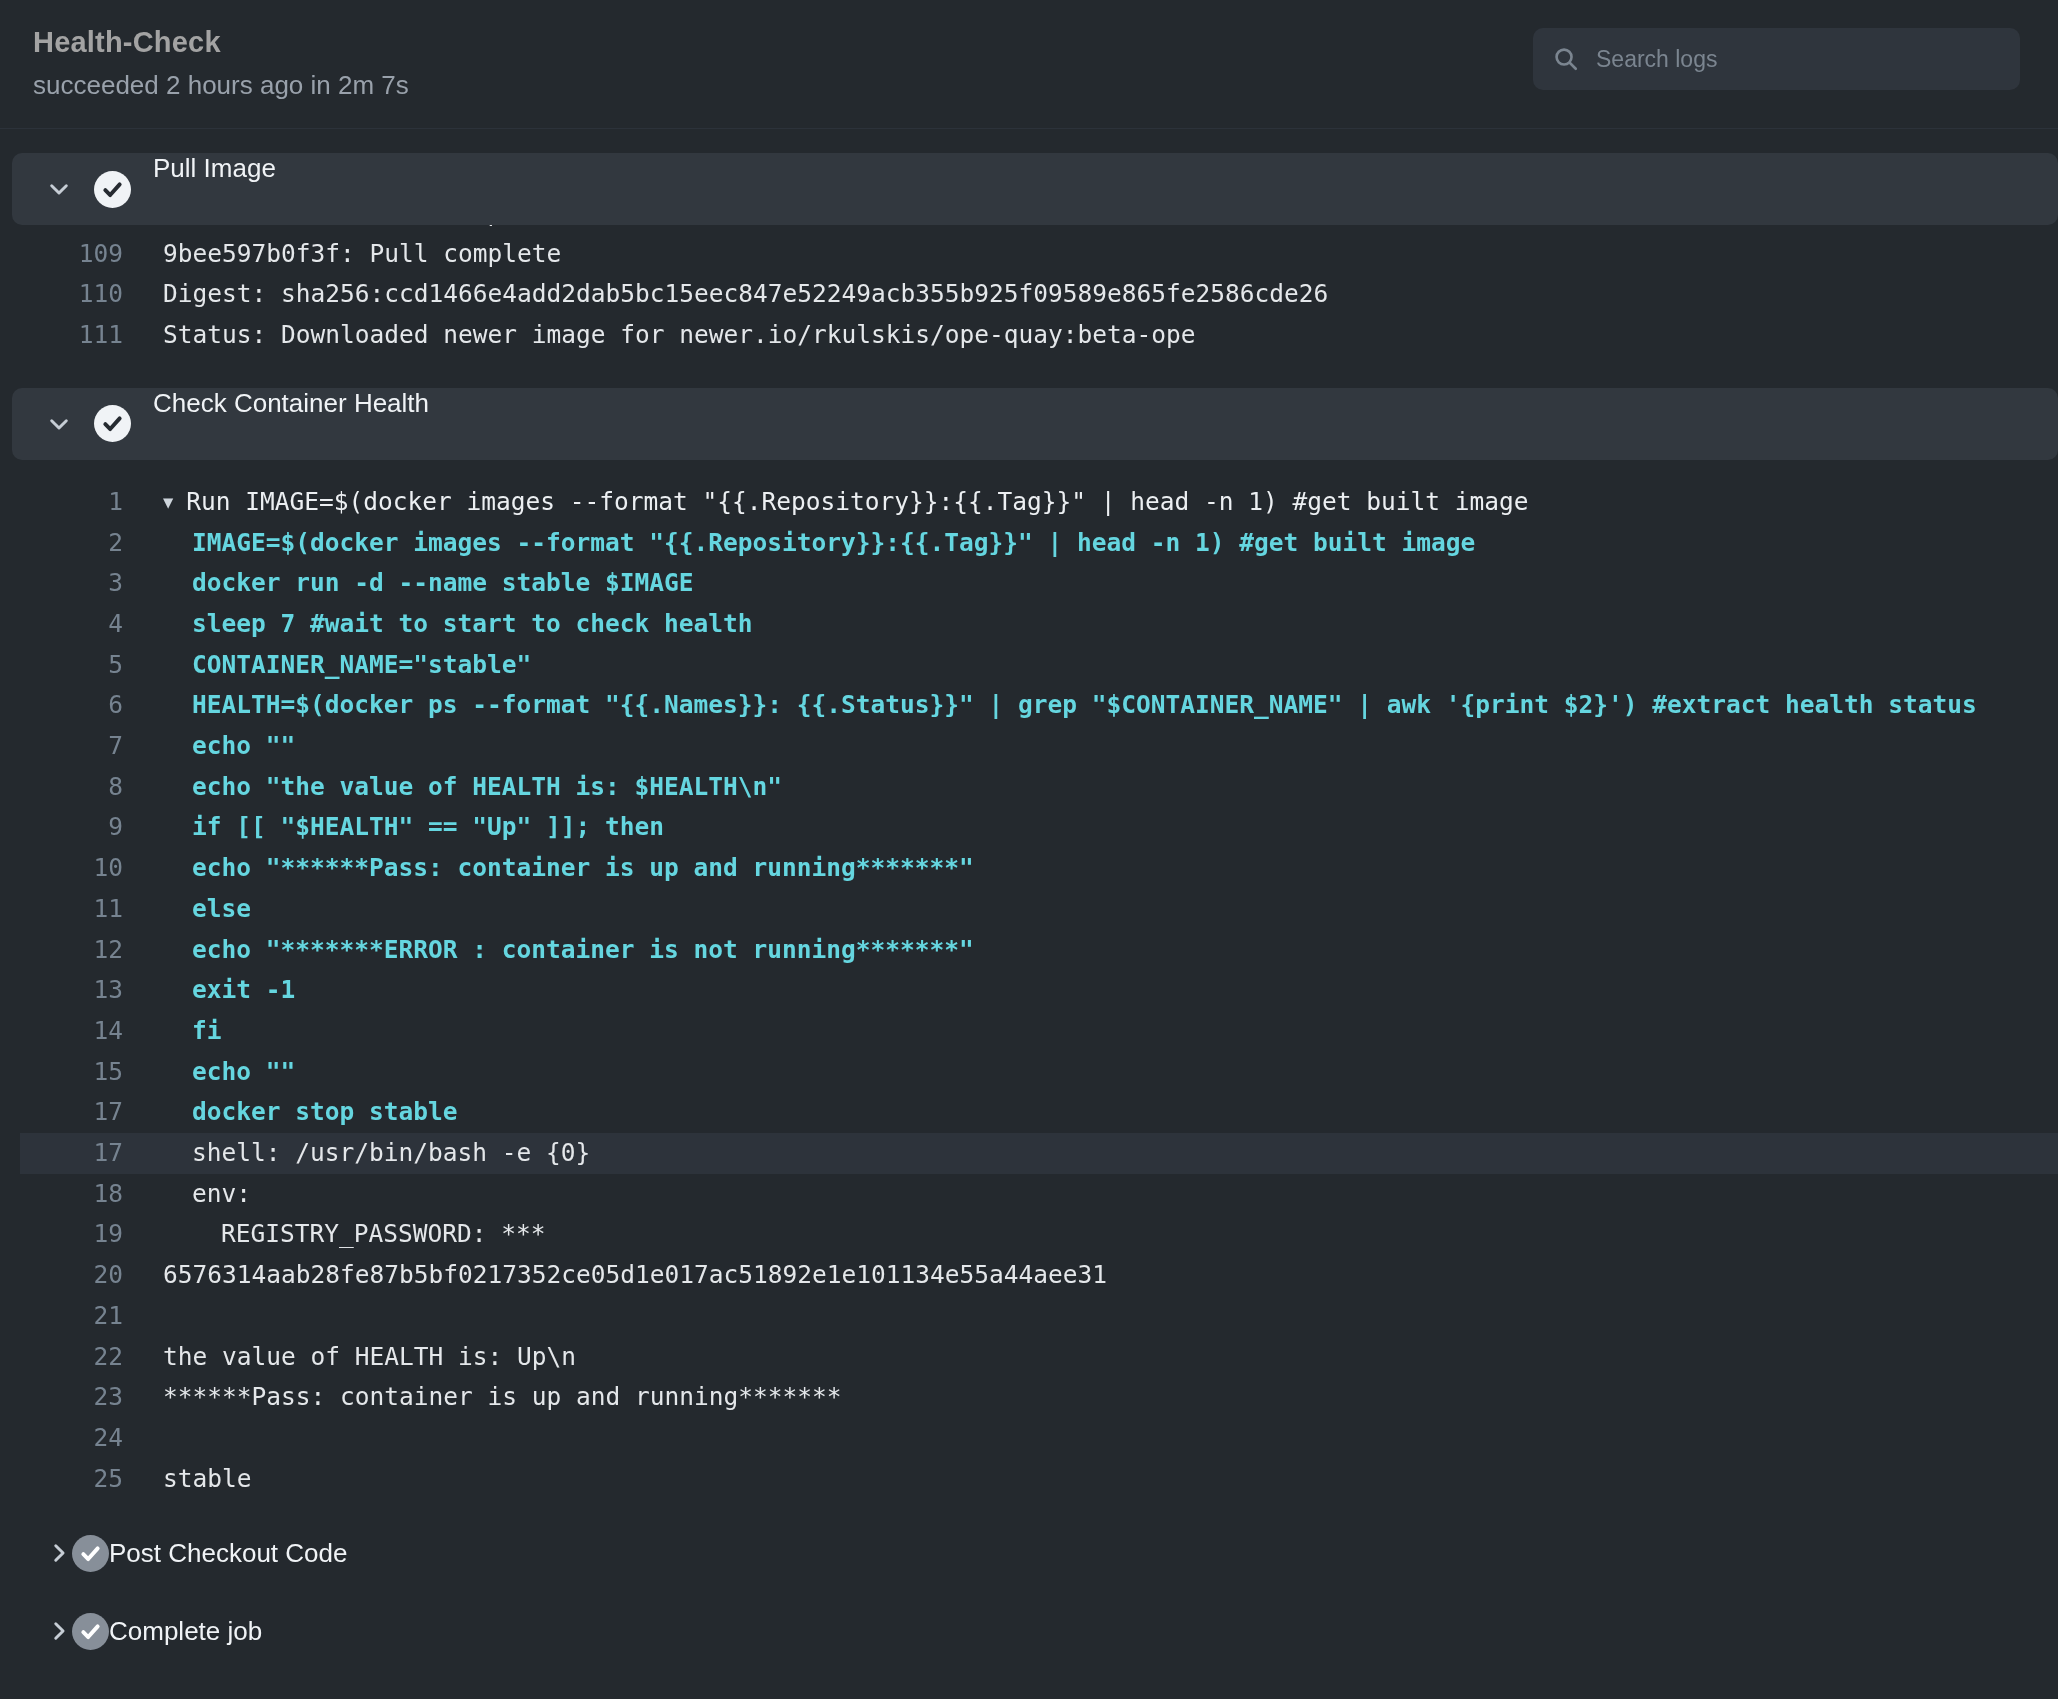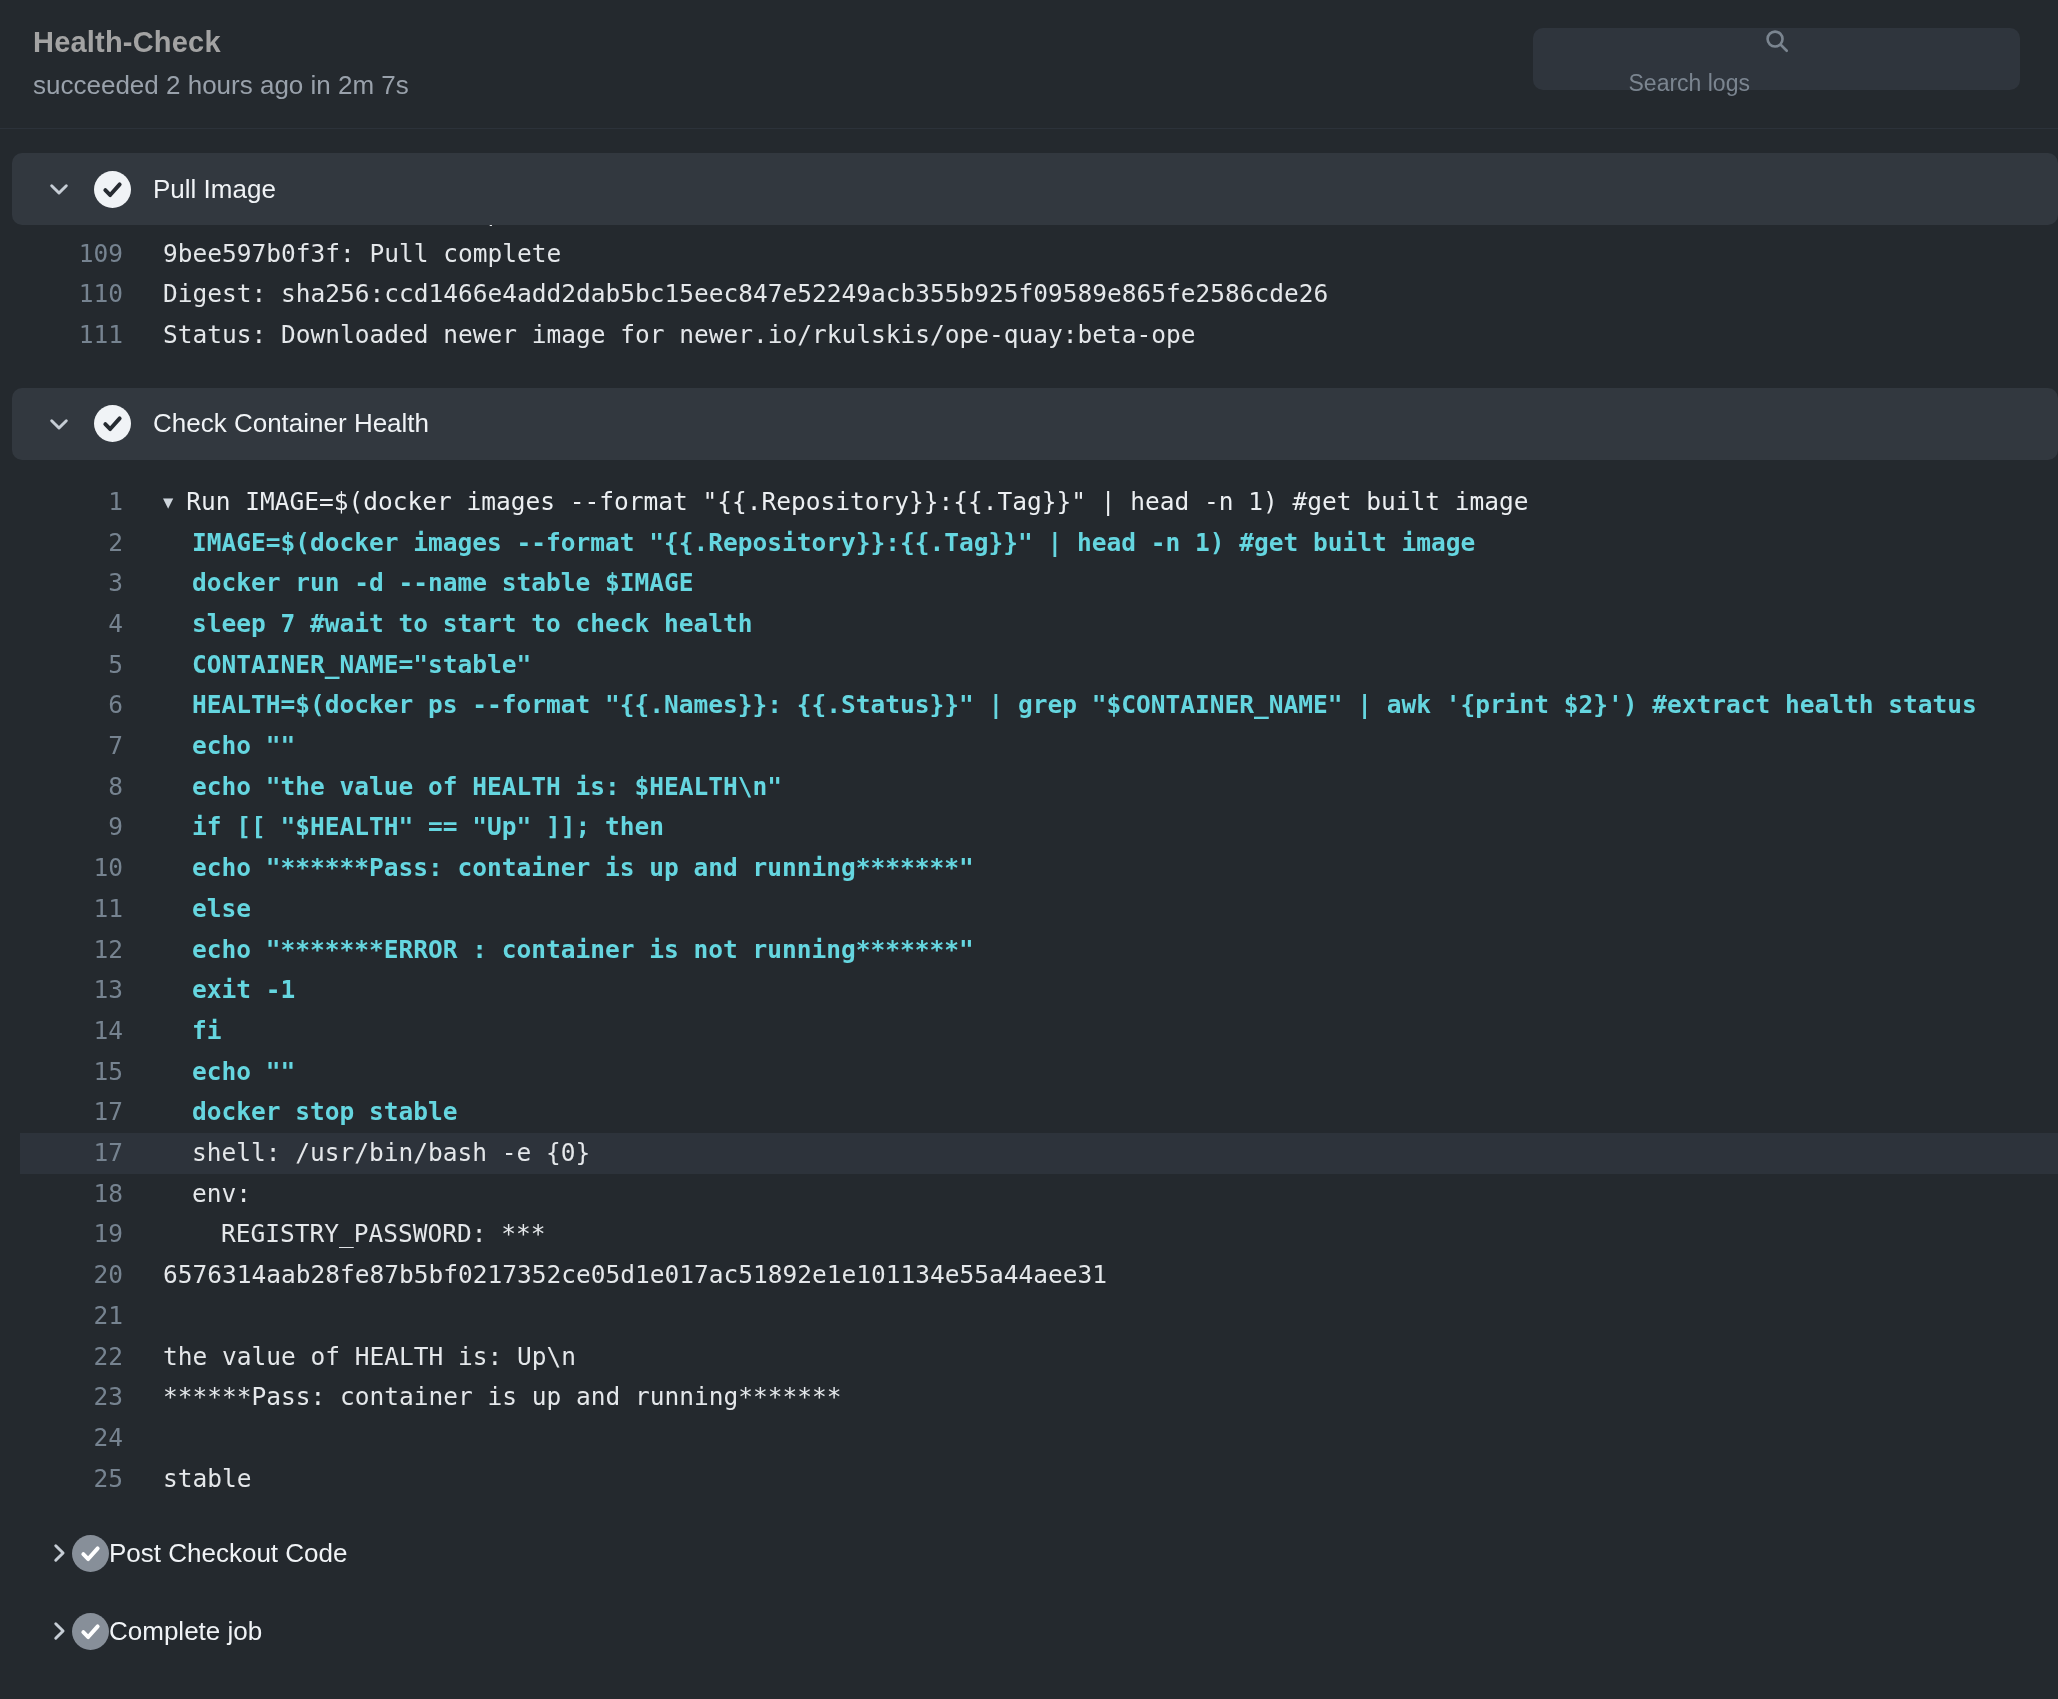--- a/index.html
+++ b/index.html
@@ -8,31 +8,31 @@
     background:#24292e;
     font-family:"Liberation Sans",sans-serif;
     -webkit-font-smoothing:antialiased;
   }
   
   .job-header{position:relative;height:128px;border-bottom:1px solid #2c323a;}
   .job-title{margin:0;padding:26px 0 0 33px;font-size:29px;font-weight:700;color:#a3a3a3;letter-spacing:.2px;}
   .job-subtitle{padding:11px 16px 0 33px;font-size:26px;color:#99a1ab;}
   .search{
     position:absolute;top:28px;right:38px;width:487px;height:62px;box-sizing:border-box;
-    background:#2f353d;border-radius:10px;display:flex;align-items:center;gap:15px;padding:0 20px;flex-direction:column;
+    background:#2f353d;border-radius:10px;display:flex;align-items:center;gap:15px;padding:0 20px;
   }
   .search input{
     flex:1;background:transparent;border:none;outline:none;
     font-size:23px;color:#c6cdd5;font-family:"Liberation Sans",sans-serif;
   }
   .search input::placeholder{color:#7b8590;}
   
   .step-bar{
     margin:0 0 0 12px;height:72px;background:#32383f;border-radius:10px;
-    display:flex;align-items:center;gap:22px;padding-left:34px;cursor:pointer;
+    display:flex;gap:22px;padding-left:34px;cursor:pointer;
     position:relative;z-index:2;
   }
   .step-bar.first{margin-top:24px;}
   .step-bar.gap{margin-top:30px;}
   .step-label{font-size:26px;color:#f0f3f6;}
   .step-collapsed{
     margin:0 0 0 12px;height:64px;display:flex;align-items:center;padding-left:34px;cursor:pointer;
   }
   .step-collapsed.first-collapsed{margin-top:22px;}
   .step-collapsed + .step-collapsed{margin-top:14px;}

